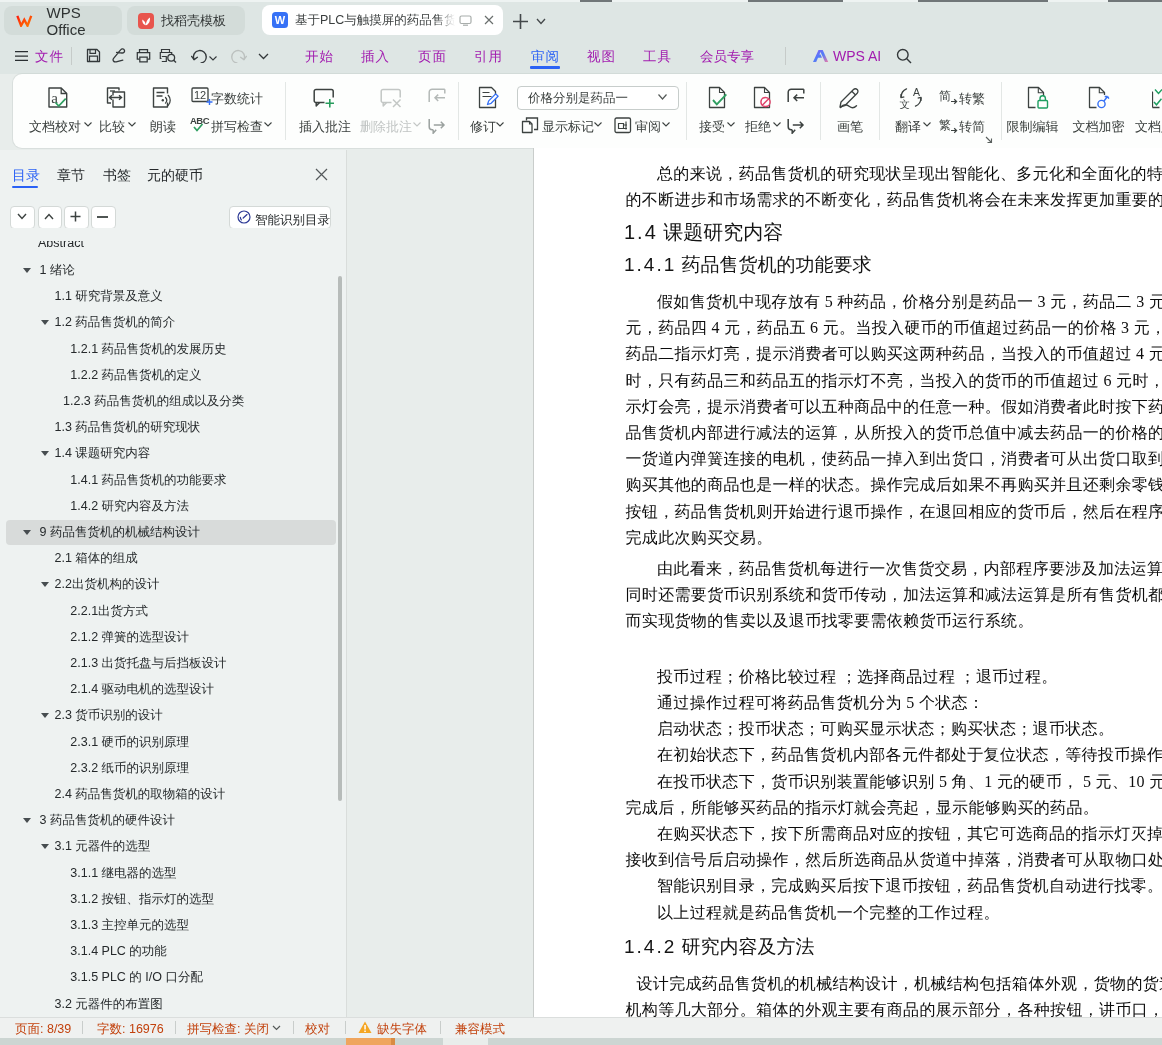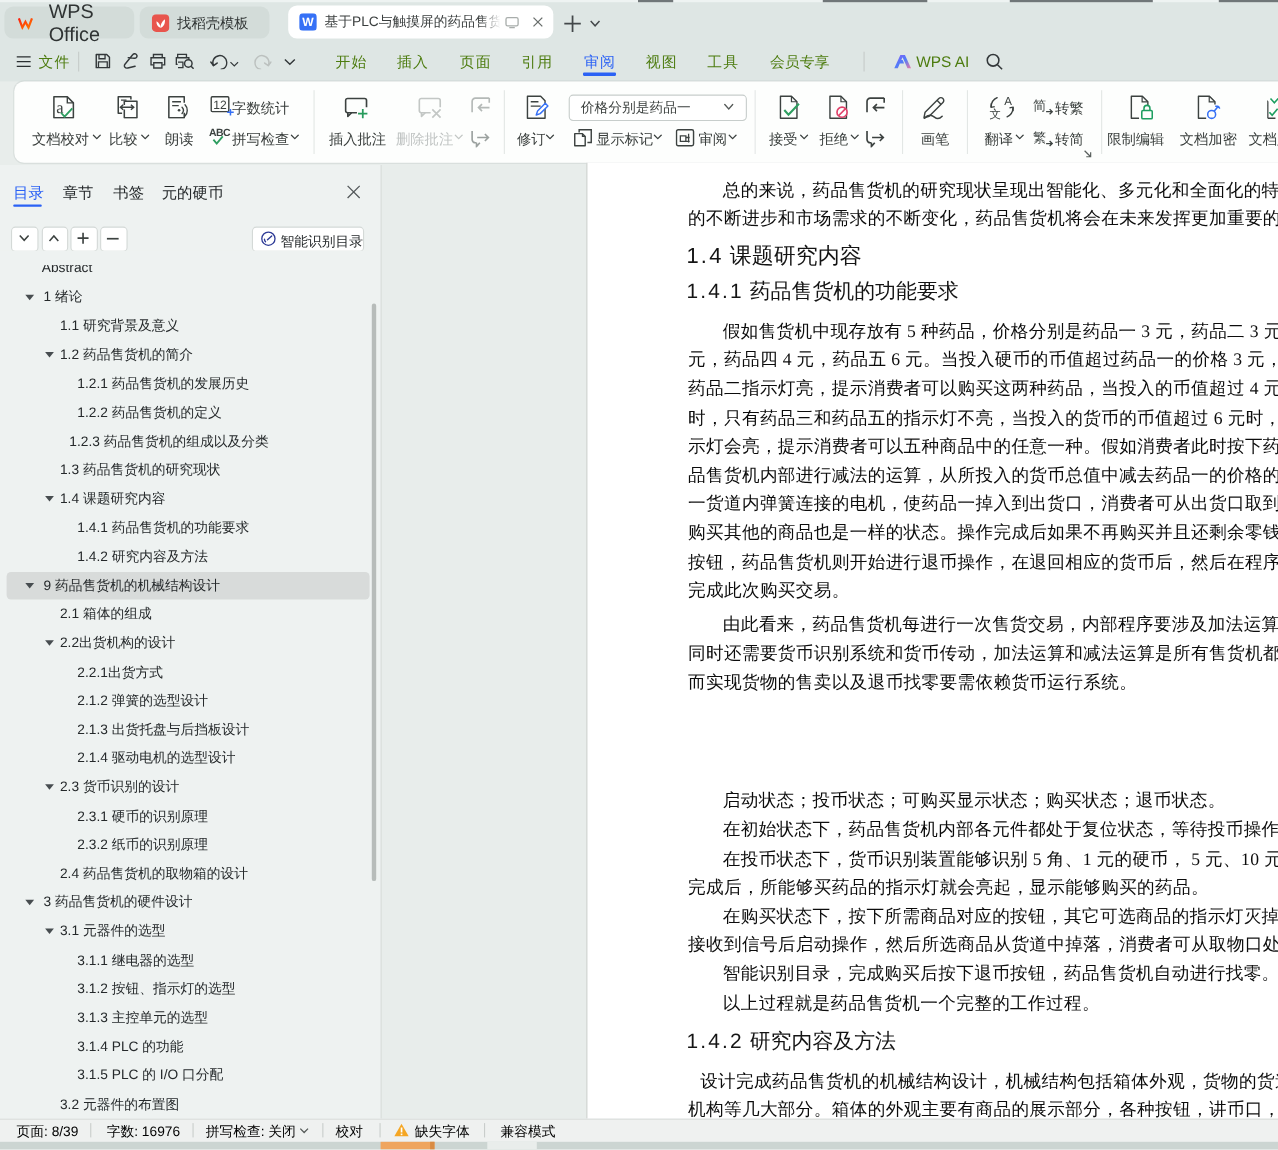--- a/index.html
+++ b/index.html
@@ -4,21 +4,21 @@
 html,body{margin:0;padding:0}
 body{width:1162px;height:1045px;overflow:hidden;position:relative;background:#e8edeb;font-family:"Liberation Sans",sans-serif;-webkit-font-smoothing:antialiased}
 .abs{position:absolute}
 
 #topbar{left:0;top:0;width:1162px;height:74px;background:#dee6e4}
 #topstrip{left:0;top:0;width:1162px;height:2px;background:#eef3f2}
 .tseg{top:0;height:2px;background:#707678;position:absolute}
 .tab{position:absolute;top:6px;height:29px;border-radius:8px;background:#d3dcd9;display:flex;align-items:center;font-size:13px;color:#2f3333}
 .tab.active{background:#ffffff;top:5px;height:30px;color:#3a3e3e}
 
-.menuitem{position:absolute;top:48px;font-size:13.5px;color:#4d7c0f;letter-spacing:1px}
+.menuitem{position:absolute;top:48px;font-size:13.5px;color:#a21caf;letter-spacing:1px}
 .menuitem.sel{color:#2b62f5}
 
 #ribbon{left:13px;top:74px;width:1149px;height:74px;background:#fdfefd;border-radius:9px 0 0 9px;box-shadow:0 0 0 1px rgba(190,198,196,.35)}
 .rsep{position:absolute;width:1px;background:#e3e7e5}
 .rlabel{position:absolute;font-size:13px;color:#393e3c;white-space:nowrap}
 .gray{color:#c0c4c3}
 
 #sidebar{left:0;top:150px;width:346px;height:867px;background:#eef2f1}
 #sidediv{left:346px;top:150px;width:1px;height:867px;background:#d9dddb}
 .stab{position:absolute;top:167px;font-size:14px;color:#25292b}
@@ -27,21 +27,21 @@
 .tocitem{position:absolute;font-size:12.5px;color:#25292b;white-space:nowrap}
 .tocarrow{position:absolute;width:0;height:0;border-left:4.5px solid transparent;border-right:4.5px solid transparent;border-top:5.5px solid #474d50}
 
 #page{left:533px;top:148px;width:629px;height:869px;background:#fff;border-left:1px solid #c9cdcb;overflow:hidden}
 .dl{position:absolute;left:91px;white-space:nowrap;font-family:"Liberation Serif",serif;font-size:16px;letter-spacing:0.33px;line-height:26px;color:#0c0c0c}
 .h2d{position:absolute;left:90px;white-space:nowrap;font-family:"Liberation Sans",sans-serif;font-size:20px;color:#141414}
 .h3d{position:absolute;left:90px;white-space:nowrap;font-family:"Liberation Sans",sans-serif;font-size:19px;color:#141414}
 .num{letter-spacing:2px}
 
 #statusbar{left:0;top:1017px;width:1162px;height:21px;background:#eff1f0;border-top:1px solid #dbdedd}
-.sbt{position:absolute;top:1021px;font-size:12.5px;color:#000000;white-space:nowrap}
+.sbt{position:absolute;top:1021px;font-size:12.5px;color:#c2410c;white-space:nowrap}
 .ssep{position:absolute;top:1021px;width:1px;height:13px;background:#c9cdcb}
 #bottomstrip{left:0;top:1038px;width:1162px;height:7px;background:#ccd5d2}
 svg{display:block}
 </style></head>
 <body>
 <div class="abs" id="topbar"></div>
 <div class="abs" id="topstrip"></div>
 <div class="tseg" style="left:580px;width:32px"></div>
 <div class="tseg" style="left:748px;width:95px"></div>
 <div class="tseg" style="left:918px;width:130px"></div>
@@ -50,21 +50,21 @@
 <div class="tab" style="left:4px;width:118px">
  <svg style="margin-left:12px" width="17" height="12" viewBox="0 0 17 12">
       <defs>
         <linearGradient id="wg" x1="0" y1="0" x2="1" y2="1">
           <stop offset="0" stop-color="#ff1d0d"></stop>
           <stop offset="1" stop-color="#ff7a00"></stop>
         </linearGradient>
       </defs>
       <path d="M1.4 0.8 L5.2 10.8 L8.5 4.6 L11.8 10.8 L15.6 0.8" fill="none" stroke="url(#wg)" stroke-width="2.4" stroke-linejoin="miter" stroke-miterlimit="6"></path>
     </svg>
- <span style="margin-left:14px;font-size:18px">WPS Office</span>
+ <span style="margin-left:14px;font-size:15px">WPS Office</span>
 </div>
 <div class="tab" style="left:127px;width:118px">
  <svg style="margin-left:11px" width="16" height="16" viewBox="0 0 16 16">
       <rect x="0" y="0" width="16" height="16" rx="4" fill="#e8554d"></rect>
       <path d="M7.8 12.3 C7.8 9.3 9.2 6.3 11.9 4.4 C12.4 8 10.9 11.2 7.8 12.3 Z M7.8 12.3 C7.8 10 6.6 7.8 4.3 6.4 C4 9.2 5.3 11.5 7.8 12.3 Z" fill="#fff"></path>
     </svg>
  <span style="margin-left:7px;font-size:13px">找稻壳模板</span>
 </div>
 <div class="tab active" style="left:262px;width:241px">
  <svg style="margin-left:10px" width="16" height="16" viewBox="0 0 16 16">
@@ -423,20 +423,22 @@
 <div class="dl" style="left:91.5px;top:219.6px">时，只有药品三和药品五的指示灯不亮，当投入的货币的币值超过 6 元时，所有</div>
 <div class="dl" style="left:91.5px;top:245.8px">示灯会亮，提示消费者可以五种商品中的任意一种。假如消费者此时按下药品一</div>
 <div class="dl" style="left:91.5px;top:272.0px">品售货机内部进行减法的运算，从所投入的货币总值中减去药品一的价格的同时</div>
 <div class="dl" style="left:91.5px;top:298.2px">一货道内弹簧连接的电机，使药品一掉入到出货口，消费者可从出货口取到药品</div>
 <div class="dl" style="left:91.5px;top:324.4px">购买其他的商品也是一样的状态。操作完成后如果不再购买并且还剩余零钱，按</div>
 <div class="dl" style="left:91.5px;top:350.6px">按钮，药品售货机则开始进行退币操作，在退回相应的货币后，然后在程序中进行</div>
 <div class="dl" style="left:91.5px;top:376.8px">完成此次购买交易。</div>
 <div class="dl" style="left:123px;top:408.0px">由此看来，药品售货机每进行一次售货交易，内部程序要涉及加法运算、减法</div>
 <div class="dl" style="left:91.5px;top:434.1px">同时还需要货币识别系统和货币传动，加法运算和减法运算是所有售货机都具备</div>
 <div class="dl" style="left:91.5px;top:460.2px">而实现货物的售卖以及退币找零要需依赖货币运行系统。</div>
+<div class="dl" style="left:123px;top:515.8px">投币过程；价格比较过程 ；选择商品过程 ；退币过程。</div>
+<div class="dl" style="left:123px;top:542.0px">通过操作过程可将药品售货机分为 5 个状态：</div>
 <div class="dl" style="left:123px;top:568.2px">启动状态；投币状态；可购买显示状态；购买状态；退币状态。</div>
 <div class="dl" style="left:123px;top:594.4px">在初始状态下，药品售货机内部各元件都处于复位状态，等待投币操作。当投</div>
 <div class="dl" style="left:123px;top:620.6px">在投币状态下，货币识别装置能够识别 5 角、1 元的硬币， 5 元、10 元的纸</div>
 <div class="dl" style="left:91.5px;top:646.8px">完成后，所能够买药品的指示灯就会亮起，显示能够购买的药品。</div>
 <div class="dl" style="left:123px;top:673.0px">在购买状态下，按下所需商品对应的按钮，其它可选商品的指示灯灭掉。PLC</div>
 <div class="dl" style="left:91.5px;top:699.2px">接收到信号后启动操作，然后所选商品从货道中掉落，消费者可从取物口处拿取</div>
 <div class="dl" style="left:123px;top:725.4px">智能识别目录，完成购买后按下退币按钮，药品售货机自动进行找零。</div>
 <div class="dl" style="left:123px;top:751.6px">以上过程就是药品售货机一个完整的工作过程。</div>
 <div class="dl" style="left:102.5px;top:822.5px">设计完成药品售货机的机械结构设计，机械结构包括箱体外观，货物的货道，出货</div>
 <div class="dl" style="left:91.5px;top:848.7px">机构等几大部分。箱体的外观主要有商品的展示部分，各种按钮，讲币口，退币口</div>

